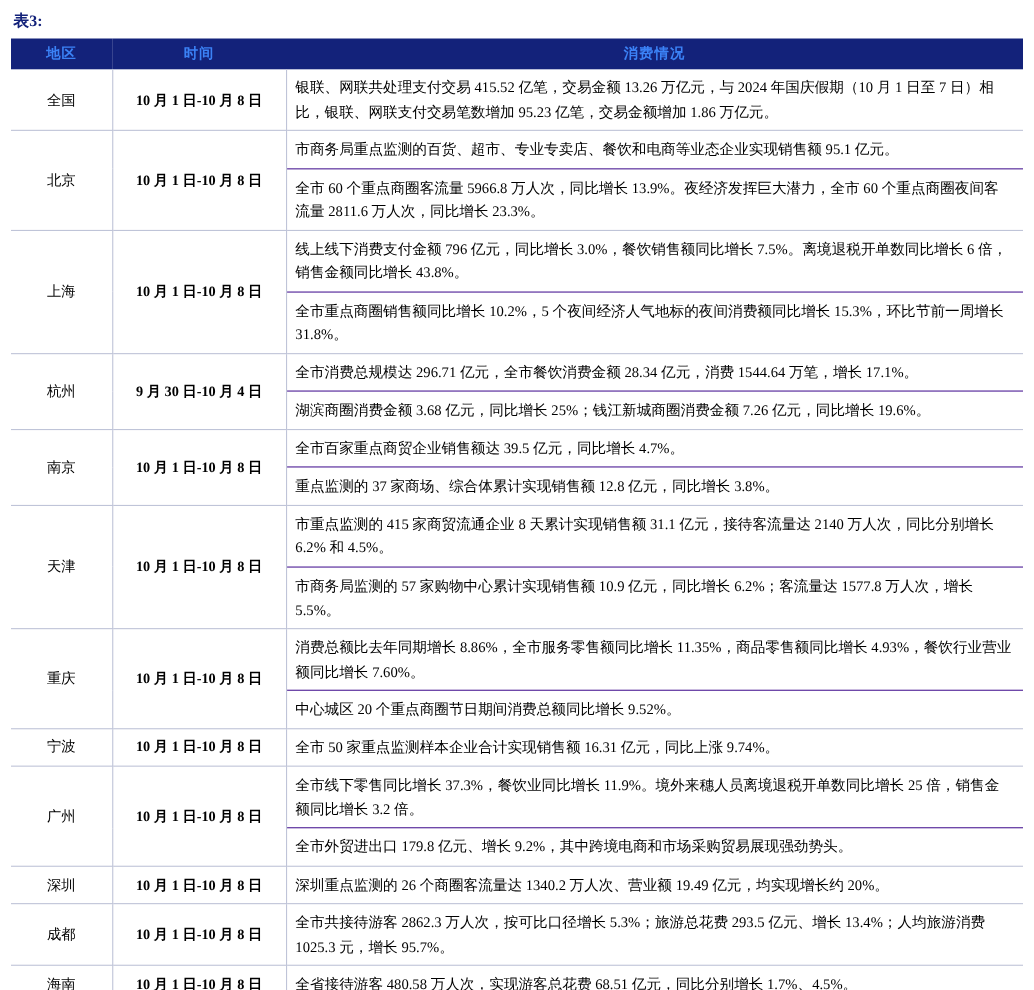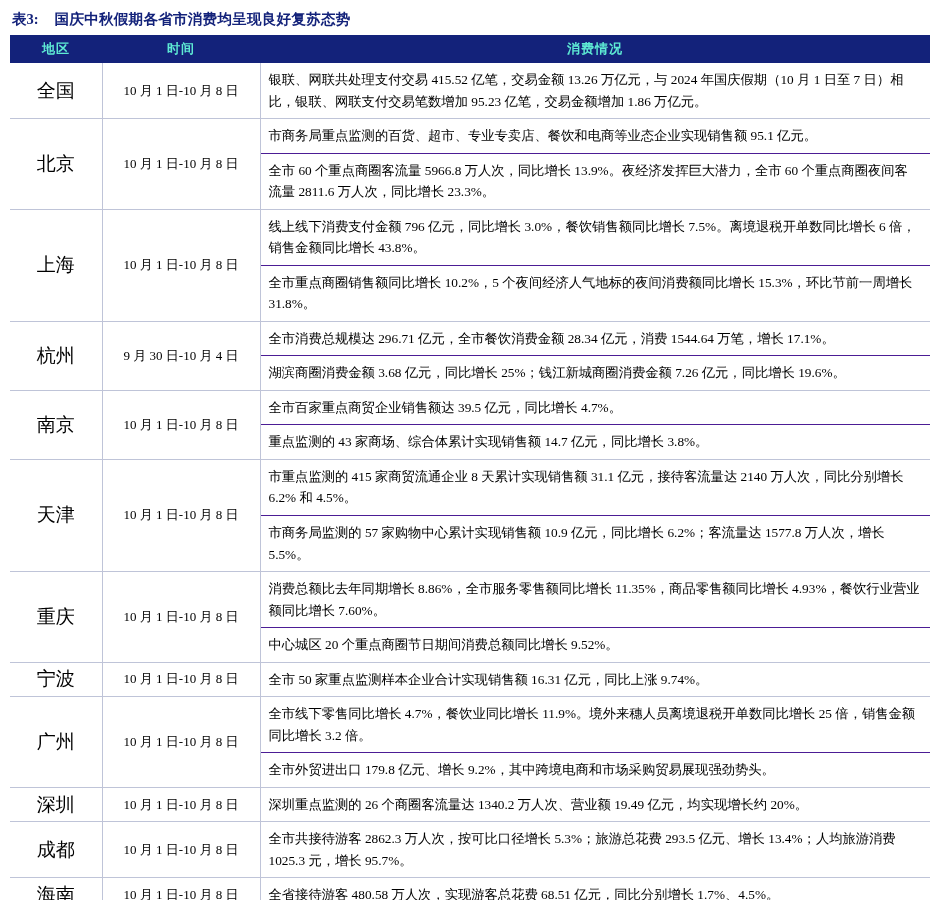--- a/index.html
+++ b/index.html
@@ -14,21 +14,21 @@
     color: #000000;
   }
   .page {
     width: 940px;
     box-sizing: border-box;
     padding: 8px 10px 10px 10px;
   }
   .title-row {
     display: flex;
     align-items: center;
-    gap: 16px;
+    gap: 2px;
     padding: 2px 0 6px 2px;
   }
   .title-label {
     font-weight: bold;
     font-size: 14.5px;
     color: #13227a;
     white-space: nowrap;
   }
   .title-text {
     font-weight: bold;
@@ -36,49 +36,50 @@
     color: #13227a;
     letter-spacing: 0.3px;
   }
   table.tbl {
     width: 920px;
     border-collapse: collapse;
     table-layout: fixed;
   }
   table.tbl thead th {
     background: #13227a;
-    color: #5eead4;
+    color: #3b82f6;
     font-weight: bold;
     font-size: 13px;
     height: 26px;
     text-align: center;
     vertical-align: middle;
     border: none;
     letter-spacing: 1px;
   }
   col.c-region { width: 92px; }
   col.c-time   { width: 158px; }
   col.c-desc   { width: 670px; }
 
   td.region {
     text-align: center;
     vertical-align: middle;
-    font-size: 19px;
+    font-size: 13px;
     border-bottom: 1px solid #bfc4d8;
     border-right: 1px solid #bfc4d8;
     padding: 0 2px;
   }
   td.time {
     text-align: center;
     vertical-align: middle;
     font-size: 13px;
     border-bottom: 1px solid #bfc4d8;
     border-right: 1px solid #bfc4d8;
     padding: 4px 2px;
     white-space: nowrap;
+    font-weight: bold;
   }
   td.desc {
     text-align: left;
     vertical-align: middle;
     font-size: 13.3px;
     line-height: 1.62;
     border-bottom: 1px solid #bfc4d8;
     padding: 6px 10px 6px 8px;
   }
   td.desc.inner {
@@ -92,21 +93,20 @@
   }
   thead tr th:first-child { }
 </style>
 </head>
 <body>
 
 <div class="page">
 
   <div class="title-row">
     <span class="title-label">表3:</span>
-    <span class="title-text">国庆中秋假期各省市消费均呈现良好复苏态势</span>
   </div>
 
   <table class="tbl">
     <colgroup>
       <col class="c-region">
       <col class="c-time">
       <col class="c-desc">
     </colgroup>
     <thead>
       <tr>
@@ -144,21 +144,21 @@
         </tr>
         <tr class="last-sub">
           <td class="desc">湖滨商圈消费金额 3.68 亿元，同比增长 25%；钱江新城商圈消费金额 7.26 亿元，同比增长 19.6%。</td>
         </tr>
         <tr>
           <td class="region" rowspan="2">南京</td>
           <td class="time" rowspan="2">10 月 1 日-10 月 8 日</td>
           <td class="desc inner">全市百家重点商贸企业销售额达 39.5 亿元，同比增长 4.7%。</td>
         </tr>
         <tr class="last-sub">
-          <td class="desc">重点监测的 43 家商场、综合体累计实现销售额 14.7 亿元，同比增长 3.8%。</td>
+          <td class="desc">重点监测的 37 家商场、综合体累计实现销售额 12.8 亿元，同比增长 3.8%。</td>
         </tr>
         <tr>
           <td class="region" rowspan="2">天津</td>
           <td class="time" rowspan="2">10 月 1 日-10 月 8 日</td>
           <td class="desc inner">市重点监测的 415 家商贸流通企业 8 天累计实现销售额 31.1 亿元，接待客流量达 2140 万人次，同比分别增长 6.2% 和 4.5%。</td>
         </tr>
         <tr class="last-sub">
           <td class="desc">市商务局监测的 57 家购物中心累计实现销售额 10.9 亿元，同比增长 6.2%；客流量达 1577.8 万人次，增长 5.5%。</td>
         </tr>
         <tr>
@@ -170,21 +170,21 @@
           <td class="desc">中心城区 20 个重点商圈节日期间消费总额同比增长 9.52%。</td>
         </tr>
         <tr class="last-sub">
           <td class="region" rowspan="1">宁波</td>
           <td class="time" rowspan="1">10 月 1 日-10 月 8 日</td>
           <td class="desc">全市 50 家重点监测样本企业合计实现销售额 16.31 亿元，同比上涨 9.74%。</td>
         </tr>
         <tr>
           <td class="region" rowspan="2">广州</td>
           <td class="time" rowspan="2">10 月 1 日-10 月 8 日</td>
-          <td class="desc inner">全市线下零售同比增长 4.7%，餐饮业同比增长 11.9%。境外来穗人员离境退税开单数同比增长 25 倍，销售金额同比增长 3.2 倍。</td>
+          <td class="desc inner">全市线下零售同比增长 37.3%，餐饮业同比增长 11.9%。境外来穗人员离境退税开单数同比增长 25 倍，销售金额同比增长 3.2 倍。</td>
         </tr>
         <tr class="last-sub">
           <td class="desc">全市外贸进出口 179.8 亿元、增长 9.2%，其中跨境电商和市场采购贸易展现强劲势头。</td>
         </tr>
         <tr class="last-sub">
           <td class="region" rowspan="1">深圳</td>
           <td class="time" rowspan="1">10 月 1 日-10 月 8 日</td>
           <td class="desc">深圳重点监测的 26 个商圈客流量达 1340.2 万人次、营业额 19.49 亿元，均实现增长约 20%。</td>
         </tr>
         <tr class="last-sub">

